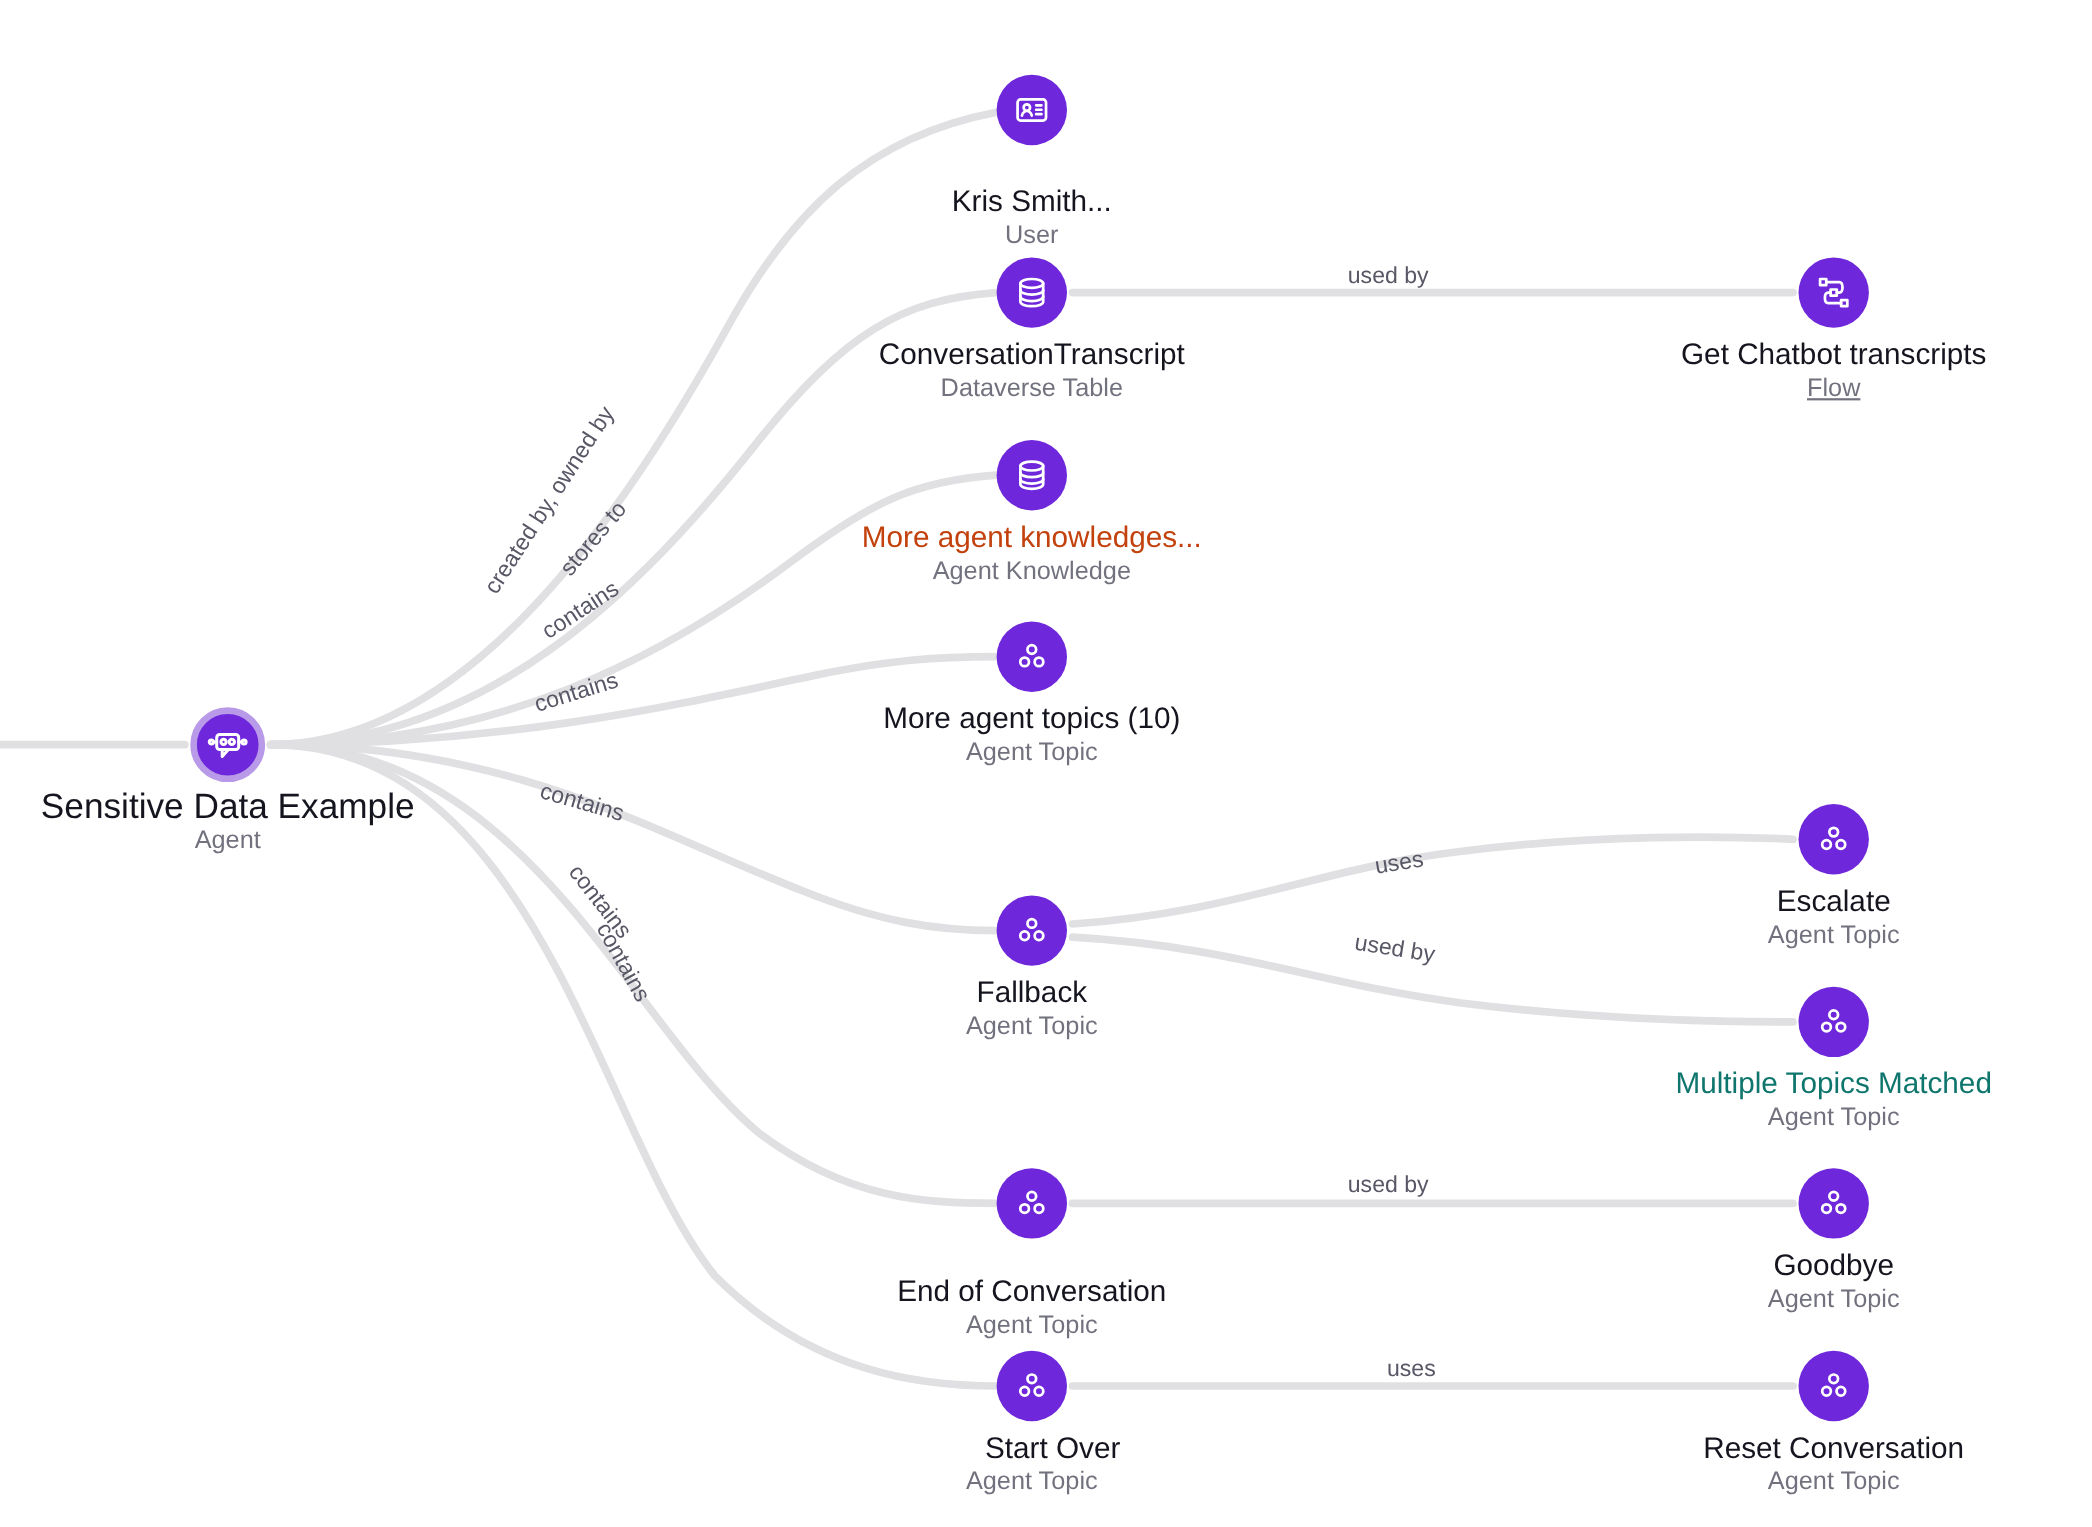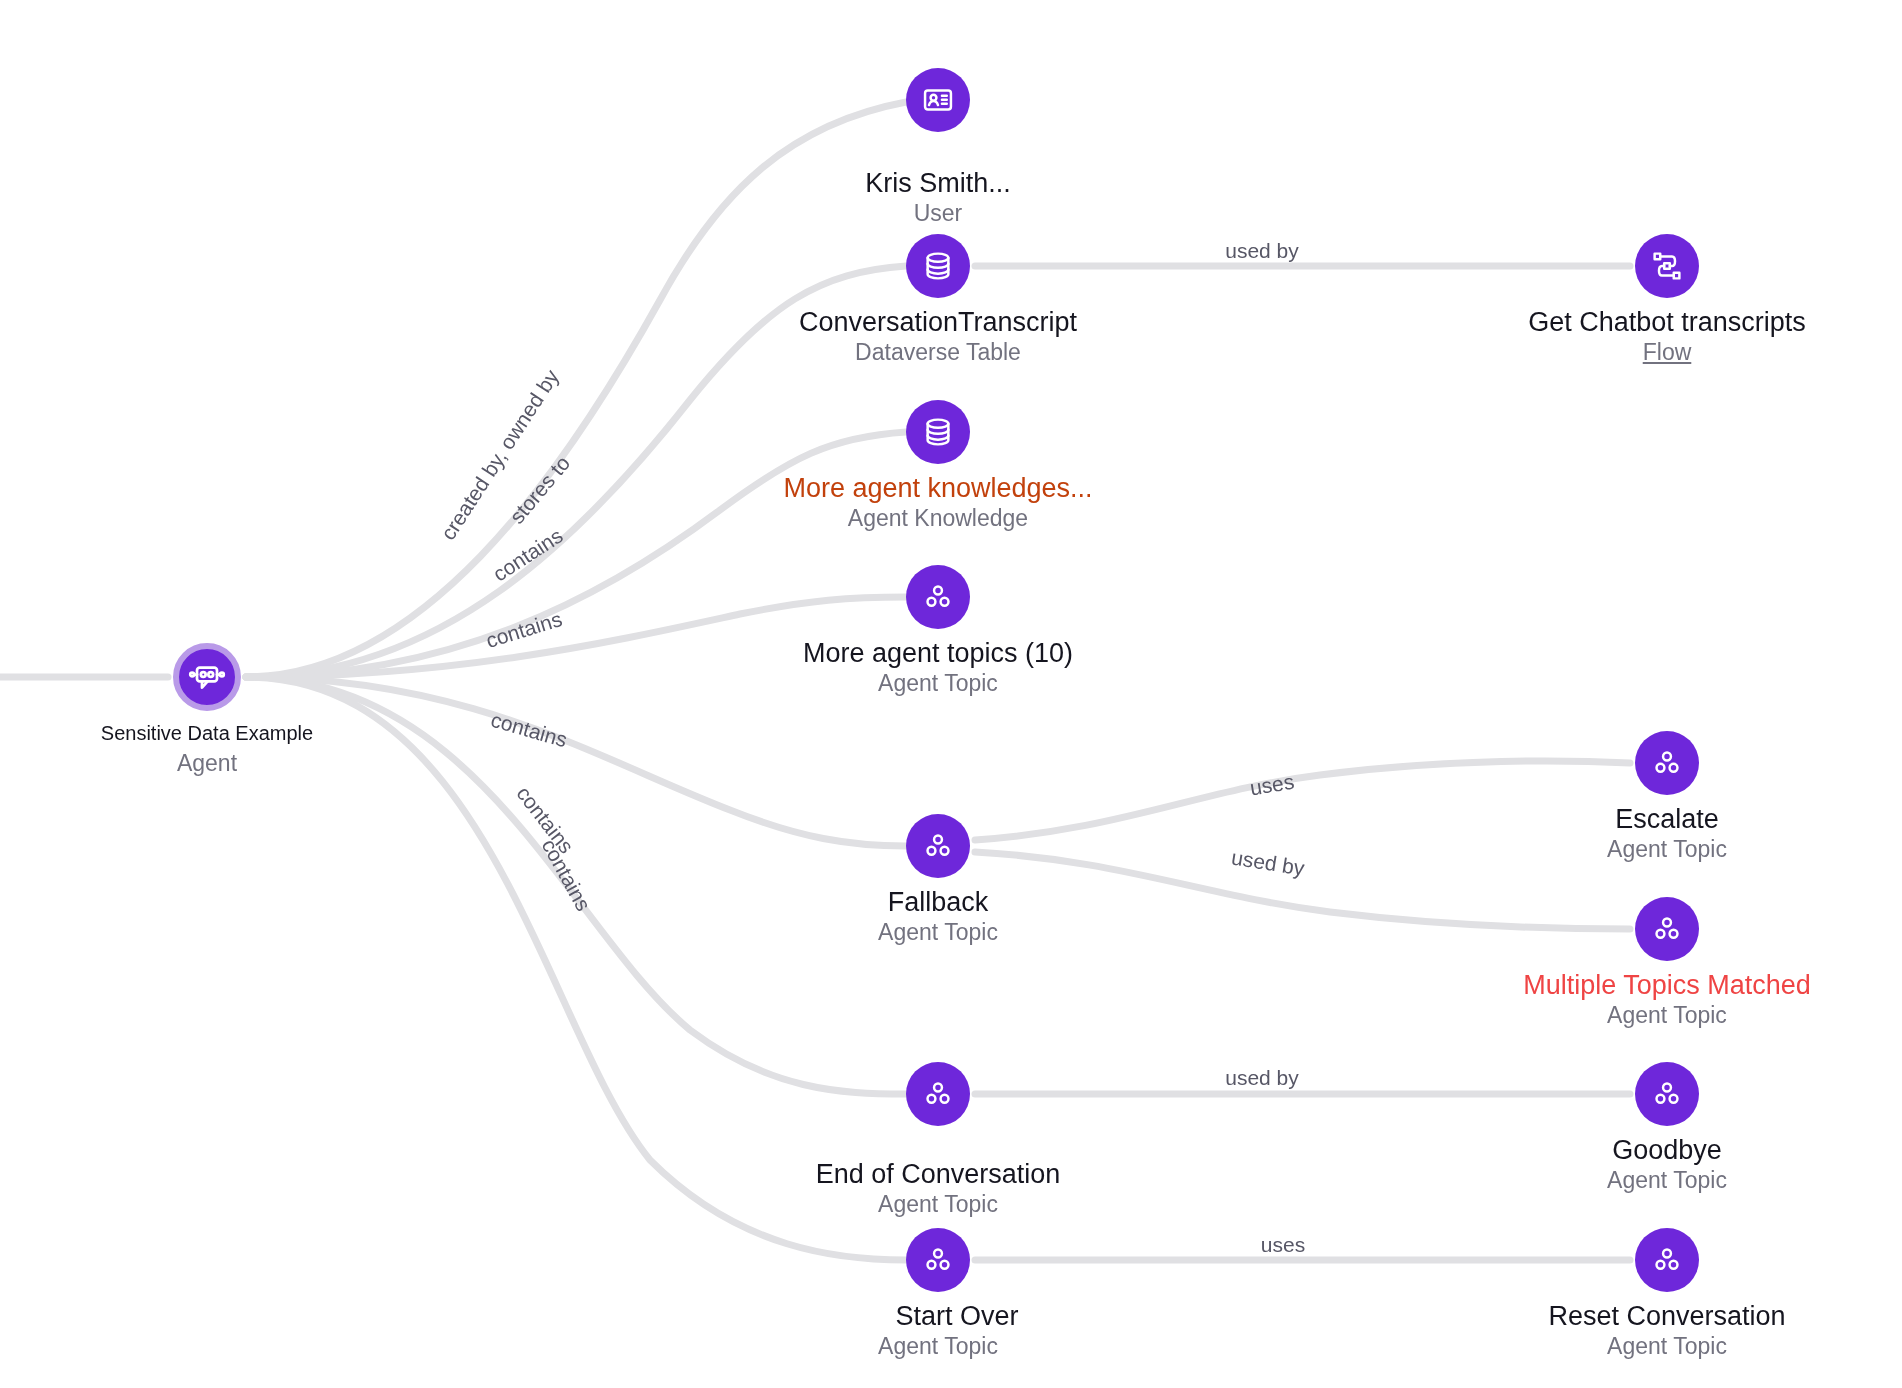--- a/index.html
+++ b/index.html
@@ -89,21 +89,21 @@
 
   .node-title {
     font-family: "Liberation Sans", sans-serif;
     font-size: 27px;
     color: #15151f;
     line-height: 32px;
     white-space: nowrap;
   }
 
   .node.root .node-title {
-    font-size: 20px;
+    font-size: 32px;
   }
 
   .node-subtitle {
     font-family: "Liberation Sans", sans-serif;
     font-size: 23px;
     color: #72727f;
     line-height: 28px;
     white-space: nowrap;
   }
 </style>
@@ -278,21 +278,21 @@
         <div class="node-circle" style="background: rgb(110, 39, 218);">
           <span style="display: flex;">
             <svg class="node-icon" width="36" height="36" viewBox="0 0 32 32" xmlns="http://www.w3.org/2000/svg">
               <circle cx="16" cy="10.2" r="3.5" stroke="#ffffff" fill="none" stroke-width="2.2" stroke-linecap="round" stroke-linejoin="round"></circle>
               <circle cx="10.2" cy="20.2" r="3.5" stroke="#ffffff" fill="none" stroke-width="2.2" stroke-linecap="round" stroke-linejoin="round"></circle>
               <circle cx="21.8" cy="20.2" r="3.5" stroke="#ffffff" fill="none" stroke-width="2.2" stroke-linecap="round" stroke-linejoin="round"></circle>
             </svg>
           </span>
         </div>
         <div class="node-label">
-          <div class="node-title" style="color: #ef4444;">Multiple Topics Matched</div>
+          <div class="node-title" style="color: #0f766e;">Multiple Topics Matched</div>
           <div class="node-subtitle" style="color: rgb(114, 114, 127);">Agent Topic</div>
         </div>
       </div>
       <div class="node" style="left: 938px; top: 1094px;">
         <div class="node-circle" style="background: rgb(110, 39, 218);">
           <span style="display: flex;">
             <svg class="node-icon" width="36" height="36" viewBox="0 0 32 32" xmlns="http://www.w3.org/2000/svg">
               <circle cx="16" cy="10.2" r="3.5" stroke="#ffffff" fill="none" stroke-width="2.2" stroke-linecap="round" stroke-linejoin="round"></circle>
               <circle cx="10.2" cy="20.2" r="3.5" stroke="#ffffff" fill="none" stroke-width="2.2" stroke-linecap="round" stroke-linejoin="round"></circle>
               <circle cx="21.8" cy="20.2" r="3.5" stroke="#ffffff" fill="none" stroke-width="2.2" stroke-linecap="round" stroke-linejoin="round"></circle>

